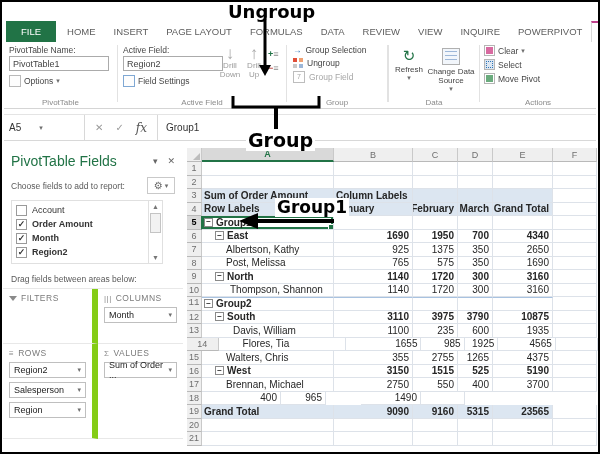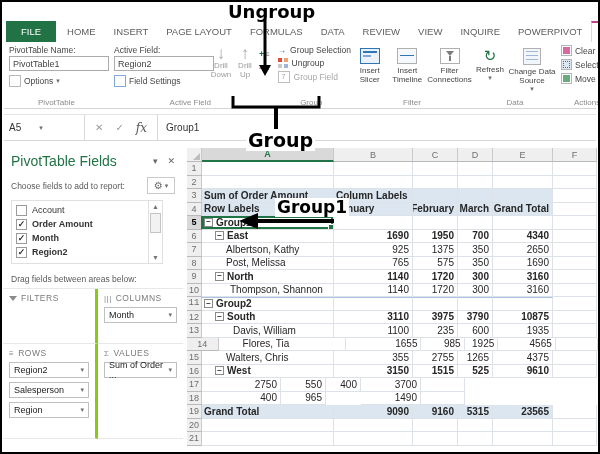--- a/index.html
+++ b/index.html
@@ -72,21 +72,21 @@
   .fitems{flex:1;padding:2px 0 0 4px;}
   .fitem{display:flex;align-items:center;gap:5px;height:14px;color:#333;}
   .fitem.on{font-weight:bold;}
   .cb{width:9px;height:9px;border:1px solid #9a9a9a;background:#fff;font-size:9px;line-height:8px;color:#333;text-align:center;}
   .fscroll{width:13px;border-left:1px solid #e0e0e0;display:flex;flex-direction:column;align-items:center;font-size:7px;color:#777;}
   .fscroll .btn{height:11px;display:flex;align-items:center;}
   .fscroll .thumb{width:9px;height:18px;border:1px solid #c4c4c4;background:#f2f2f2;margin-top:1px;}
   .fscroll .sp{flex:1;}
   .dragtxt{padding:10px 8px 4px 8px;font-size:8.5px;color:#595959;border-bottom:1px solid #e8e8e8;}
   .areas{display:grid;grid-template-columns:95px 1fr;height:150px;}
-  .acell{padding:4px 6px;border-right:3px solid #84cc16;border-bottom:1px solid #e8e8e8;}
+  .acell{padding:4px 6px;border-right:6px solid #84cc16;border-bottom:1px solid #e8e8e8;}
   .acell:nth-child(2n){border-right:none;}
   .ahead{display:flex;align-items:center;gap:4px;color:#7a7a7a;font-size:8.5px;letter-spacing:.5px;}
   .aico{color:#8a8a8a;font-size:8px;}
   .funnel{width:0;height:0;border-left:4px solid transparent;border-right:4px solid transparent;border-top:5px solid #8a8a8a;display:inline-block;}
   .abox{margin-top:4px;height:14px;border:1px solid #bfbfbf;background:#fff;display:flex;align-items:center;padding:0 4px;color:#222;font-size:9px;}
   .abox .sp{flex:1;}
   
   .grid{position:absolute;left:185px;top:146px;width:411px;bottom:1px;background:#fff;}
   .g-row{display:flex;height:13.5px;}
   .g-row.head{height:14px;}
@@ -185,35 +185,20 @@
         <span>Ungroup</span>
       </div>
       <div class="grp-item dis">
         <span class="ic-gf">7</span>
         <span>Group Field</span>
       </div>
       <div class="rlabel">Group</div>
     </div>
     <div class="rsep"></div>
 
-    <div class="rgroup" style="width:122px;display:flex;justify-content:center;">
-      <div class="filbtn">
-        <span class="ic-slicer"></span>
-        <span class="t">Insert Slicer</span>
-      </div>
-      <div class="filbtn">
-        <span class="ic-tline"></span>
-        <span class="t">Insert Timeline</span>
-      </div>
-      <div class="filbtn" style="width:50px;">
-        <span class="ic-fcon"></span>
-        <span class="t">Filter Connections</span>
-      </div>
-      <div class="rlabel">Filter</div>
-    </div>
     <div class="rsep"></div>
 
     <div class="rgroup" style="width:90px;display:flex;justify-content:center;">
       <div class="filbtn" style="width:34px;">
         <span class="ic-refresh">↻</span>
         <span class="t">Refresh</span>
         <span class="dd">▾</span>
       </div>
       <div class="filbtn" style="width:50px;">
         <span class="ic-cds"></span>
@@ -626,26 +611,29 @@
           <div class="g-cell ta-r bold" style="width: 79px;">
             <span>3150</span>
           </div>
           <div class="g-cell ta-r bold" style="width: 45px;">
             <span>1515</span>
           </div>
           <div class="g-cell ta-r bold" style="width: 35px;">
             <span>525</span>
           </div>
           <div class="g-cell ta-r bold" style="width: 60px;">
-            <span>9610</span>
+            <span>5190</span>
           </div>
           <div class="g-cell ta-r" style="width: 44px;"></div>
         </div>
         <div class="g-row">
           <div class="g-rh" style="width: 15px;">17</div>
+          <div class="g-cell ta-l" style="width: 132px; padding-left: 24px;">
+            <span>Brennan, Michael</span>
+          </div>
           <div class="g-cell ta-r" style="width: 79px;">
             <span>2750</span>
           </div>
           <div class="g-cell ta-r" style="width: 45px;">
             <span>550</span>
           </div>
           <div class="g-cell ta-r" style="width: 35px;">
             <span>400</span>
           </div>
           <div class="g-cell ta-r" style="width: 60px;">

